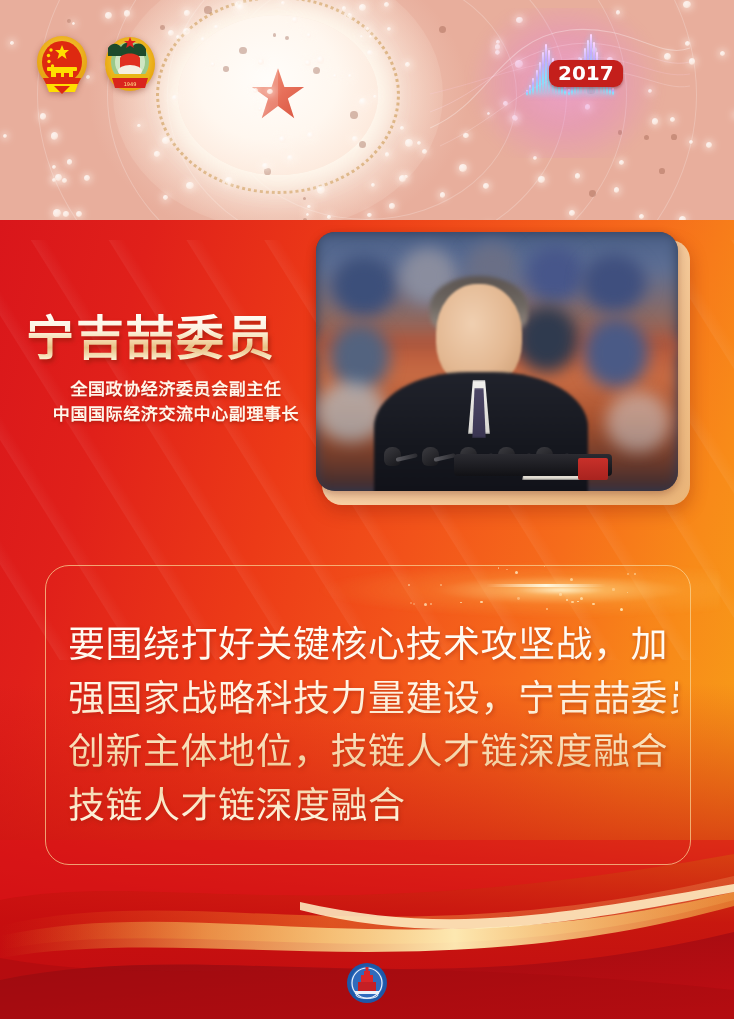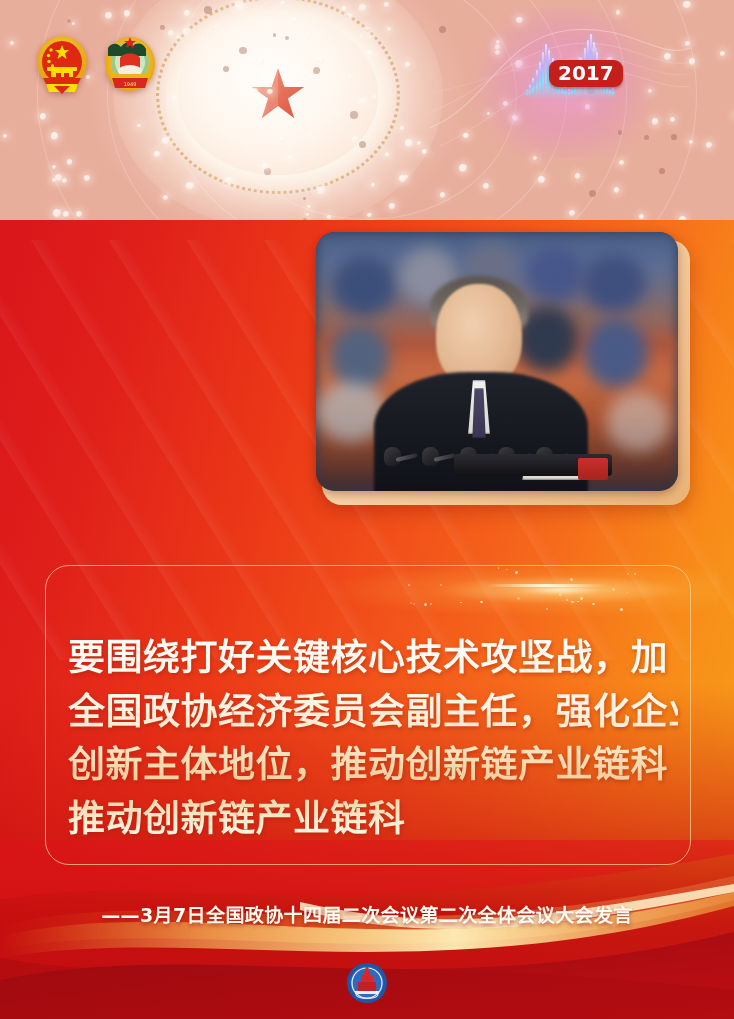--- a/index.html
+++ b/index.html
@@ -234,22 +234,22 @@
     text-shadow:0 2px 3px rgba(140,25,10,.5);
   }
 
   
   .quote-box {
     position:absolute; left:45px; top:565px; width:646px; height:300px;
     border:1.4px solid rgba(249,214,150,.72);
     border-radius:24px;
   }
   .quote-text {
-    position:absolute; left:68px; top:631px; width:610px;
-    font-size:37px; font-weight:bold; line-height:1.45; letter-spacing:.5px;
+    position:absolute; left:68px; top:618px; width:610px;
+    font-size:37px; font-weight:normal; line-height:1.45; letter-spacing:.5px;
     background:linear-gradient(180deg,#fffdf7 0%,#fff6e8 30%,#fae3c0 55%,#f0cb98 72%,#fdf1d9 92%);
     -webkit-background-clip:text; background-clip:text;
     -webkit-text-fill-color:transparent;
     filter:drop-shadow(1px 2px 2px rgba(150,30,10,.45));
   }
   .quote-text .ln { display:block; white-space:nowrap; }
 
   
   .source-line {
     position:absolute; left:0; top:900px; width:734px; text-align:center;
@@ -633,30 +633,36 @@
       <div class="mic" style="left:162px;">
           <div class="cap"></div>
           <div class="stem"></div>
         </div>
       <div class="paper"></div>
       <div class="mic-base"></div>
       <div class="name-card"></div>
     </div>
   </div>
 
+  <div class="name-block">
+    <div class="person-name">宁吉喆委员</div>
+    <div class="person-titles">
+      <div>全国政协经济委员会副主任</div>
+      <div>中国国际经济交流中心副理事长</div>
+    </div>
+  </div>
 
   <div class="quote-box"></div>
   <div class="quote-text">
     <span class="ln">要围绕打好关键核心技术攻坚战，加</span>
-    <span class="ln">全国政协经济委员会副主任，强化企业</span>
-    <span class="ln">创新主体地位，推动创新链产业链科</span>
-    <span class="ln">推动创新链产业链科</span>
+    <span class="ln">强国家战略科技力量建设，宁吉喆委员</span>
+    <span class="ln">创新主体地位，技链人才链深度融合</span>
+    <span class="ln">技链人才链深度融合</span>
   </div>
 
-  <div class="source-line">——3月7日全国政协十四届二次会议第二次全体会议大会发言</div>
 
   <svg class="bottom-logo" viewBox="0 0 42 42">
     <circle cx="21" cy="21" r="20" fill="#1d58a8"></circle>
     <circle cx="21" cy="21" r="16.5" fill="#2f6bbd"></circle>
     <path d="M6,21 a15,15 0 0 1 30,0 a15,15 0 0 1 -30,0" fill="none" stroke="#eaf1fb" stroke-width="1.2"></path>
     <path d="M18,9 h6 v4 h-6 z" fill="#d9262a"></path>
     <path d="M15,13 h12 v16 h-12 z" fill="#d9262a"></path>
     <path d="M12,20 h18 v9 h-18 z" fill="#c51f25"></path>
     <rect x="19.5" y="5" width="3" height="6" fill="#d9262a"></rect>
     <path d="M9,29 h24 v3 h-24 z" fill="#eaf1fb"></path>

